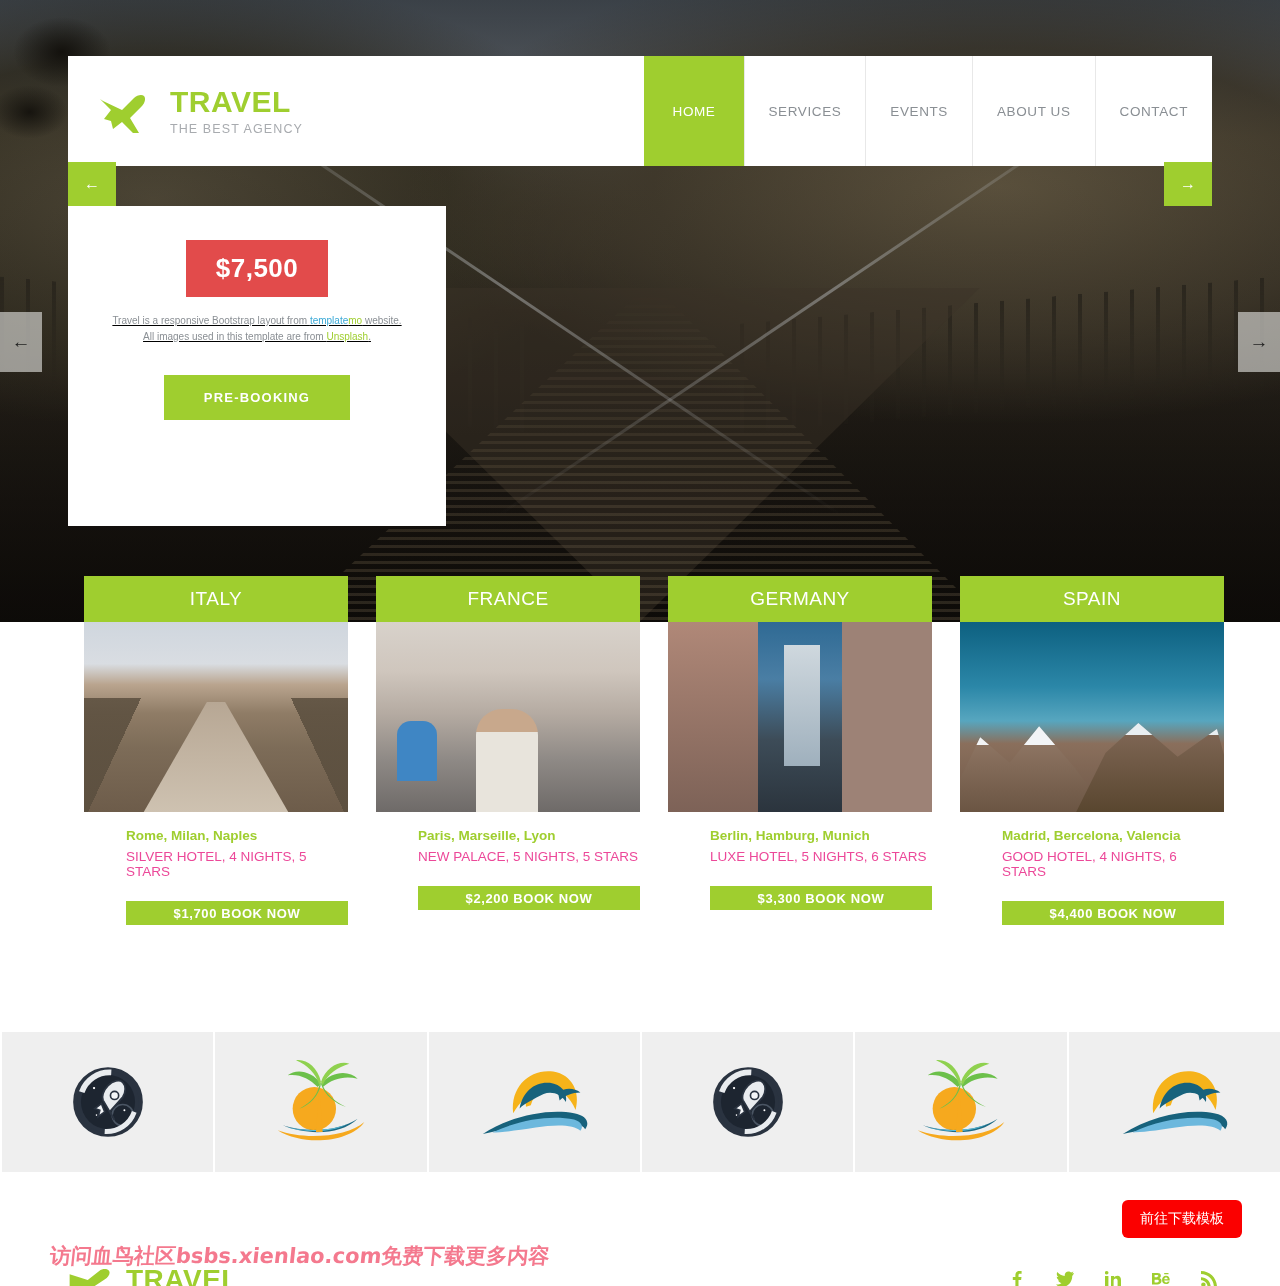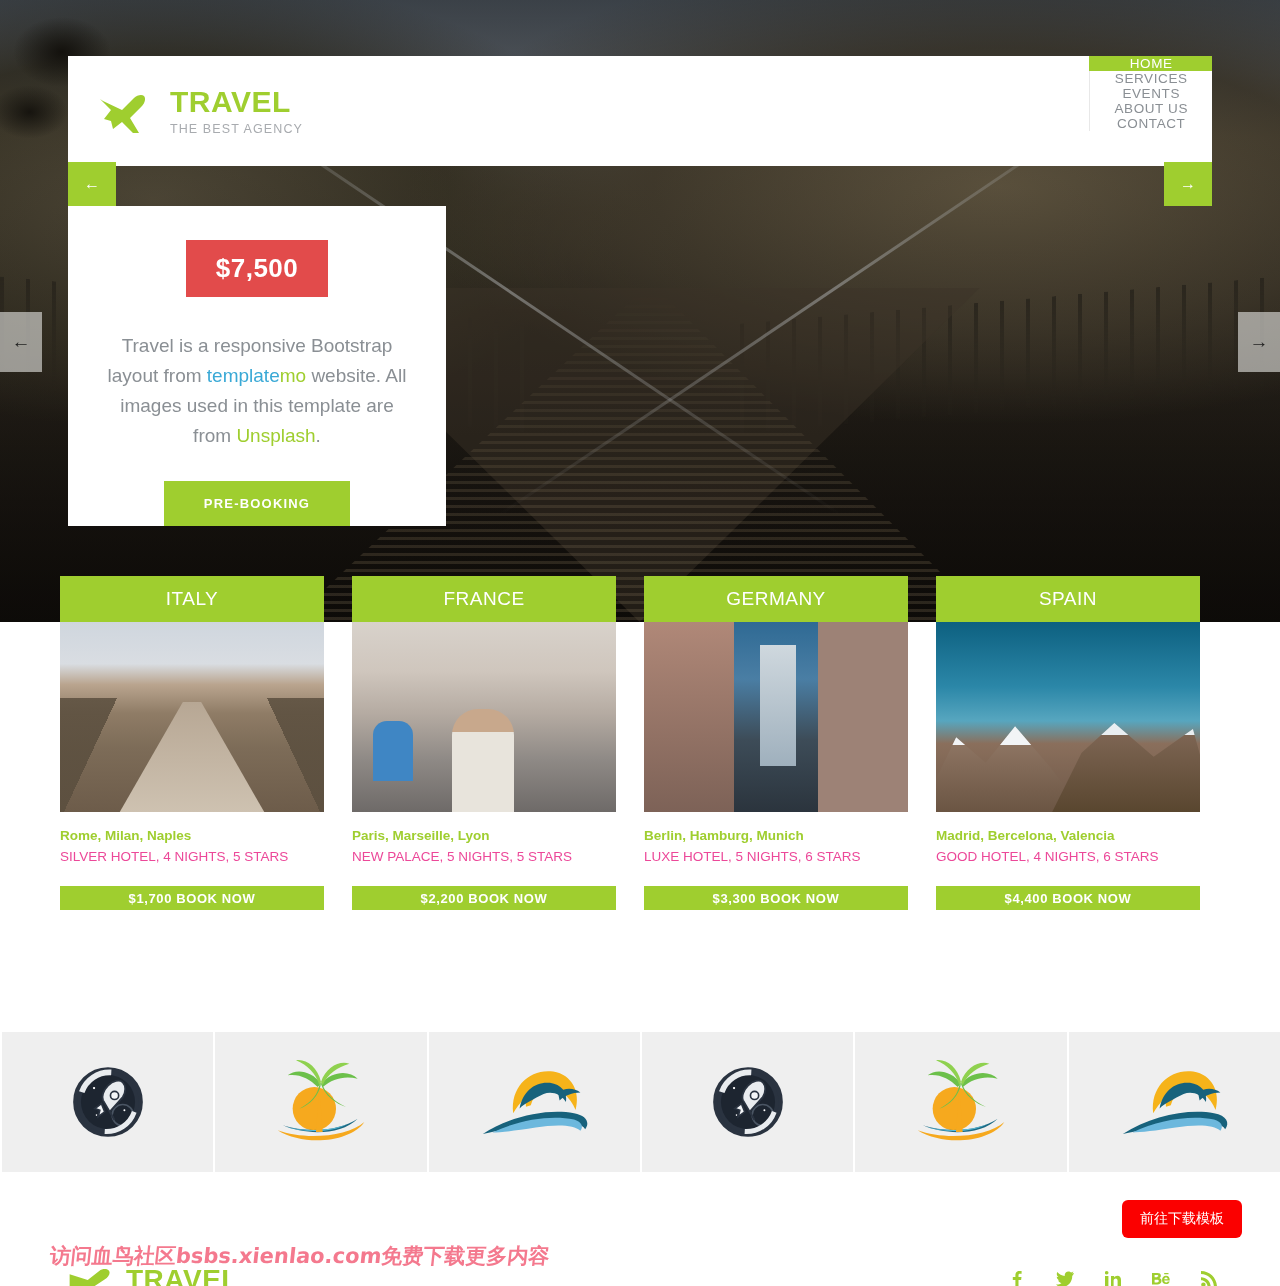--- a/index.html
+++ b/index.html
@@ -73,66 +73,66 @@
   
   .header {
     position: absolute; left: 68px; top: 56px; width: 1144px; height: 110px;
     background: #fff; display: flex; align-items: stretch; z-index: 5;
   }
   .brand { display: flex; align-items: center; padding-left: 32px; flex: 1; }
   .plane-icon { width: 56px; height: 44px; margin-right: 14px; flex: none; }
   .brand-text { line-height: 1; }
   .brand-title { font-size: 30px; font-weight: bold; color: #9fce2f; letter-spacing: .5px; }
   .brand-sub { font-size: 12.5px; color: #a8abaf; letter-spacing: 1.1px; margin-top: 6px; }
-  .nav { display: flex; align-items: stretch; flex-direction: column; }
+  .nav { display: flex; align-items: stretch; }
   .nav-item {
     display: flex; align-items: center; justify-content: center;
     padding: 0 24px; font-size: 13.5px; color: #8a8f94; letter-spacing: .6px;
     border-left: 1px solid #e8e8e8; min-width: 100px; cursor: pointer;
   }
   .nav-item.active { background: #9fce2f; color: #fff; border-left-color: #9fce2f; }
 
   
   .hero-card {
     position: absolute; left: 68px; top: 206px; width: 378px; height: 320px;
-    background: #fff; z-index: 5; text-align: center; padding: 34px 30px 0;
+    background: #fff; z-index: 5; text-align: center; padding: 34px 30px 0; text-decoration: underline;
   }
   .price-badge {
     display: inline-block; background: #e24b4b; color: #fff;
     font-size: 26px; font-weight: bold; padding: 13px 30px; letter-spacing: .5px;
   }
   .hero-title { font-size: 24px; font-weight: bold; color: #2f3336; margin-top: 28px; }
-  .hero-desc { font-size: 19px; color: #8a8f94; line-height: 1.58; margin-top: 34px; padding: 0 8px; }
+  .hero-desc { font-size: 10px; color: #8a8f94; line-height: 1.58; margin-top: 16px; padding: 0 8px; }
   .lnk-blue { color: #3aa9d6; }
   .lnk-green { color: #9fce2f; }
   .btn-prebook {
     display: inline-block; margin-top: 30px; background: #9fce2f; color: #fff;
     font-size: 13px; font-weight: bold; letter-spacing: 1.2px;
     padding: 15px 40px; cursor: pointer;
   }
 
   
   .hero-arrow {
     position: absolute; top: 312px; width: 42px; height: 60px; z-index: 6;
     background: rgba(226,226,222,0.62); color: #1d1d1d;
     display: flex; align-items: center; justify-content: center;
     font-size: 19px; cursor: pointer;
   }
   .hero-arrow.left { left: 0; }
   .hero-arrow.right { right: 0; }
 
   
-  .cards { position: absolute; left: 60px; top: 576px; width: 1144px; display: flex; gap: 28px; z-index: 4; }
+  .cards { position: absolute; left: 84px; top: 576px; width: 1144px; display: flex; gap: 28px; z-index: 4; }
   .card { width: 264px; }
   .card-head {
     height: 46px; background: #9fce2f; color: #fff; font-size: 19px;
     display: flex; align-items: center; justify-content: center; letter-spacing: .5px;
   }
   .card-img { height: 190px; position: relative; overflow: hidden; }
-  .card-body { background: #fff; padding: 16px 0 0; }
+  .card-body { background: #fff; padding: 16px 0 0; margin-left: 42px; }
   .card-cities { font-size: 13.5px; font-weight: bold; color: #9fce2f; }
   .card-hotel { font-size: 13.5px; color: #ec4899; margin-top: 6px; }
   .card-book {
     margin-top: 22px; height: 24px; background: #9fce2f; color: #fff;
     font-size: 13px; font-weight: bold; letter-spacing: .6px;
     display: flex; align-items: center; justify-content: center; cursor: pointer;
   }
   .card-arrow {
     position: absolute; top: 162px; width: 48px; height: 44px; background: #9fce2f;
     color: #fff; display: flex; align-items: center; justify-content: center;

